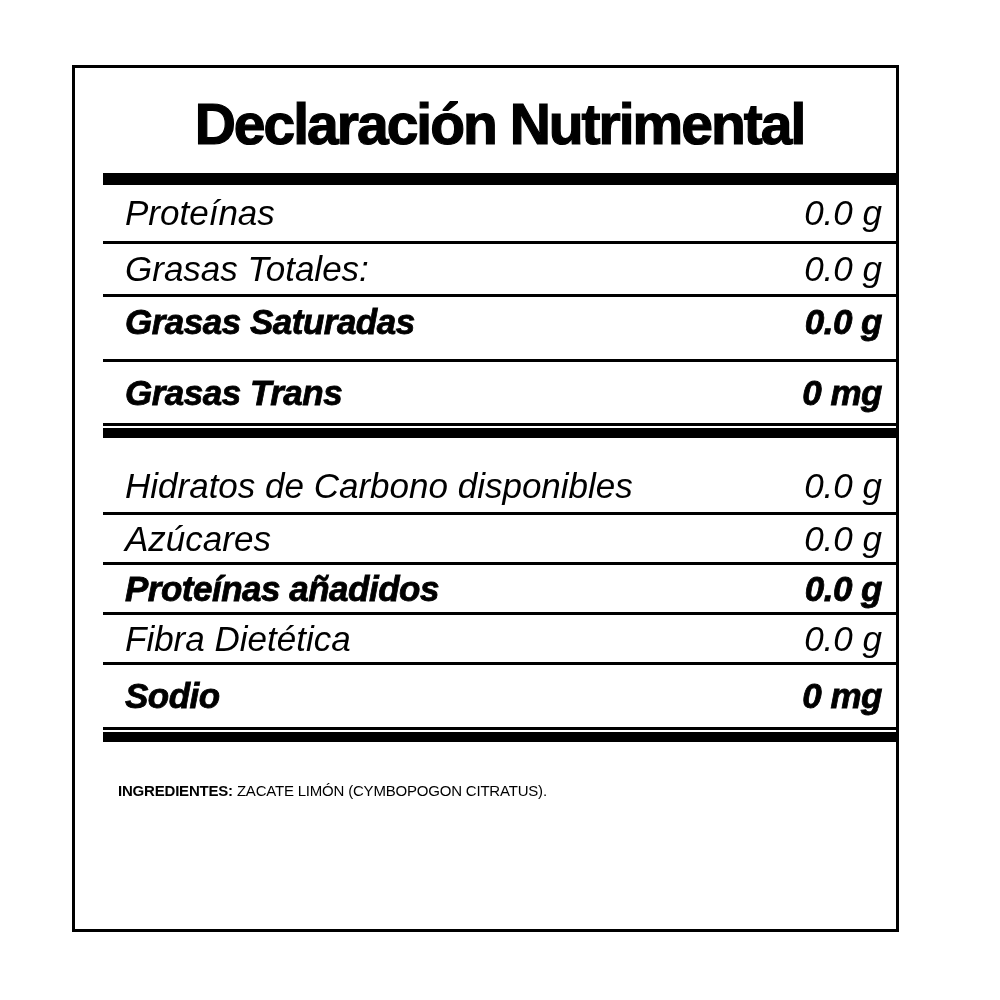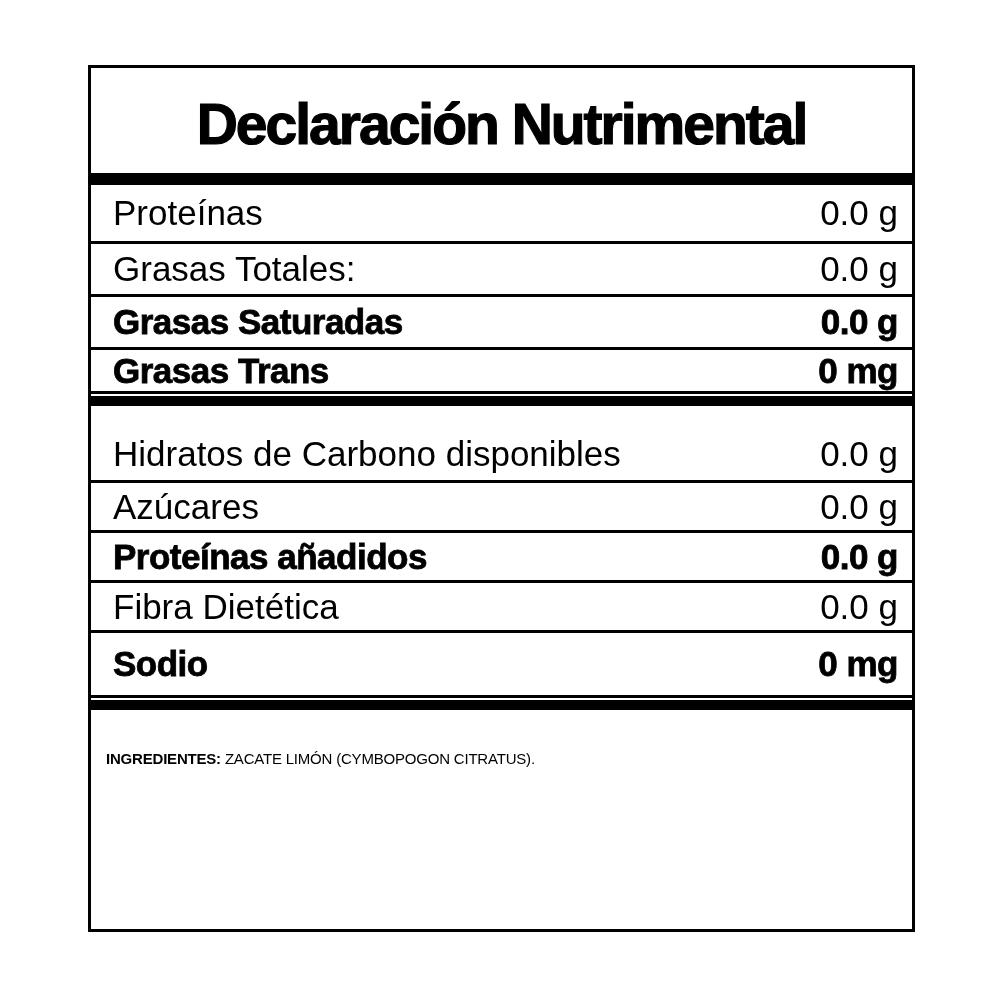--- a/index.html
+++ b/index.html
@@ -5,24 +5,25 @@
   * { margin: 0; padding: 0; box-sizing: border-box; }
   html, body {
     width: 1000px; height: 1000px;
     background: #ffffff;
     font-family: "Liberation Sans", sans-serif;
     color: #000000;
     overflow: hidden;
   }
   .label-box {
     position: absolute;
-    left: 88px; top: 65px;
+    left: 72px; top: 65px;
     width: 827px; height: 867px;
     border: 3px solid #000;
     background: #fff;
+    padding-left: 28px;
   }
   .title {
     margin-top: 28px;
     text-align: center;
     font-size: 57px;
     line-height: 57px;
     font-weight: bold;
     letter-spacing: -2px;
     -webkit-text-stroke: 1.2px #000;
     white-space: nowrap;
@@ -51,29 +52,30 @@
   .bar-mid, .bar-bottom { margin-top: 2px; height: 10px; }
   .section { border-bottom: 3px solid #000; }
   .row {
     display: flex;
     justify-content: space-between;
     align-items: center;
     padding: 0 14px 0 22px;
     height: 53px;
     font-size: 35px;
     border-top: 3px solid #000;
+    font-style: italic;
   }
   .row:first-child { border-top: none; }
   .row.bold {
     font-weight: bold;
     -webkit-text-stroke: 0.8px #000;
     letter-spacing: -0.5px;
   }
   .sec1 .row:first-child { height: 56px; }
-  .sec1 .row:last-child  { height: 44px; }
+  .sec1 .row:last-child  { height: 64px; margin-top: 12px; }
   .sec2 .row { height: 50px; }
   .sec2 .row:first-child { height: 62px; padding-top: 10px; margin-top: 12px; }
   .sec2 .row:last-child  { height: 65px; }
   .ingredients {
     margin: 40px 20px 0 15px;
     font-size: 15px;
     letter-spacing: -0.2px;
     white-space: nowrap;
   }
   .ingredients .ing-label { font-weight: bold; }

